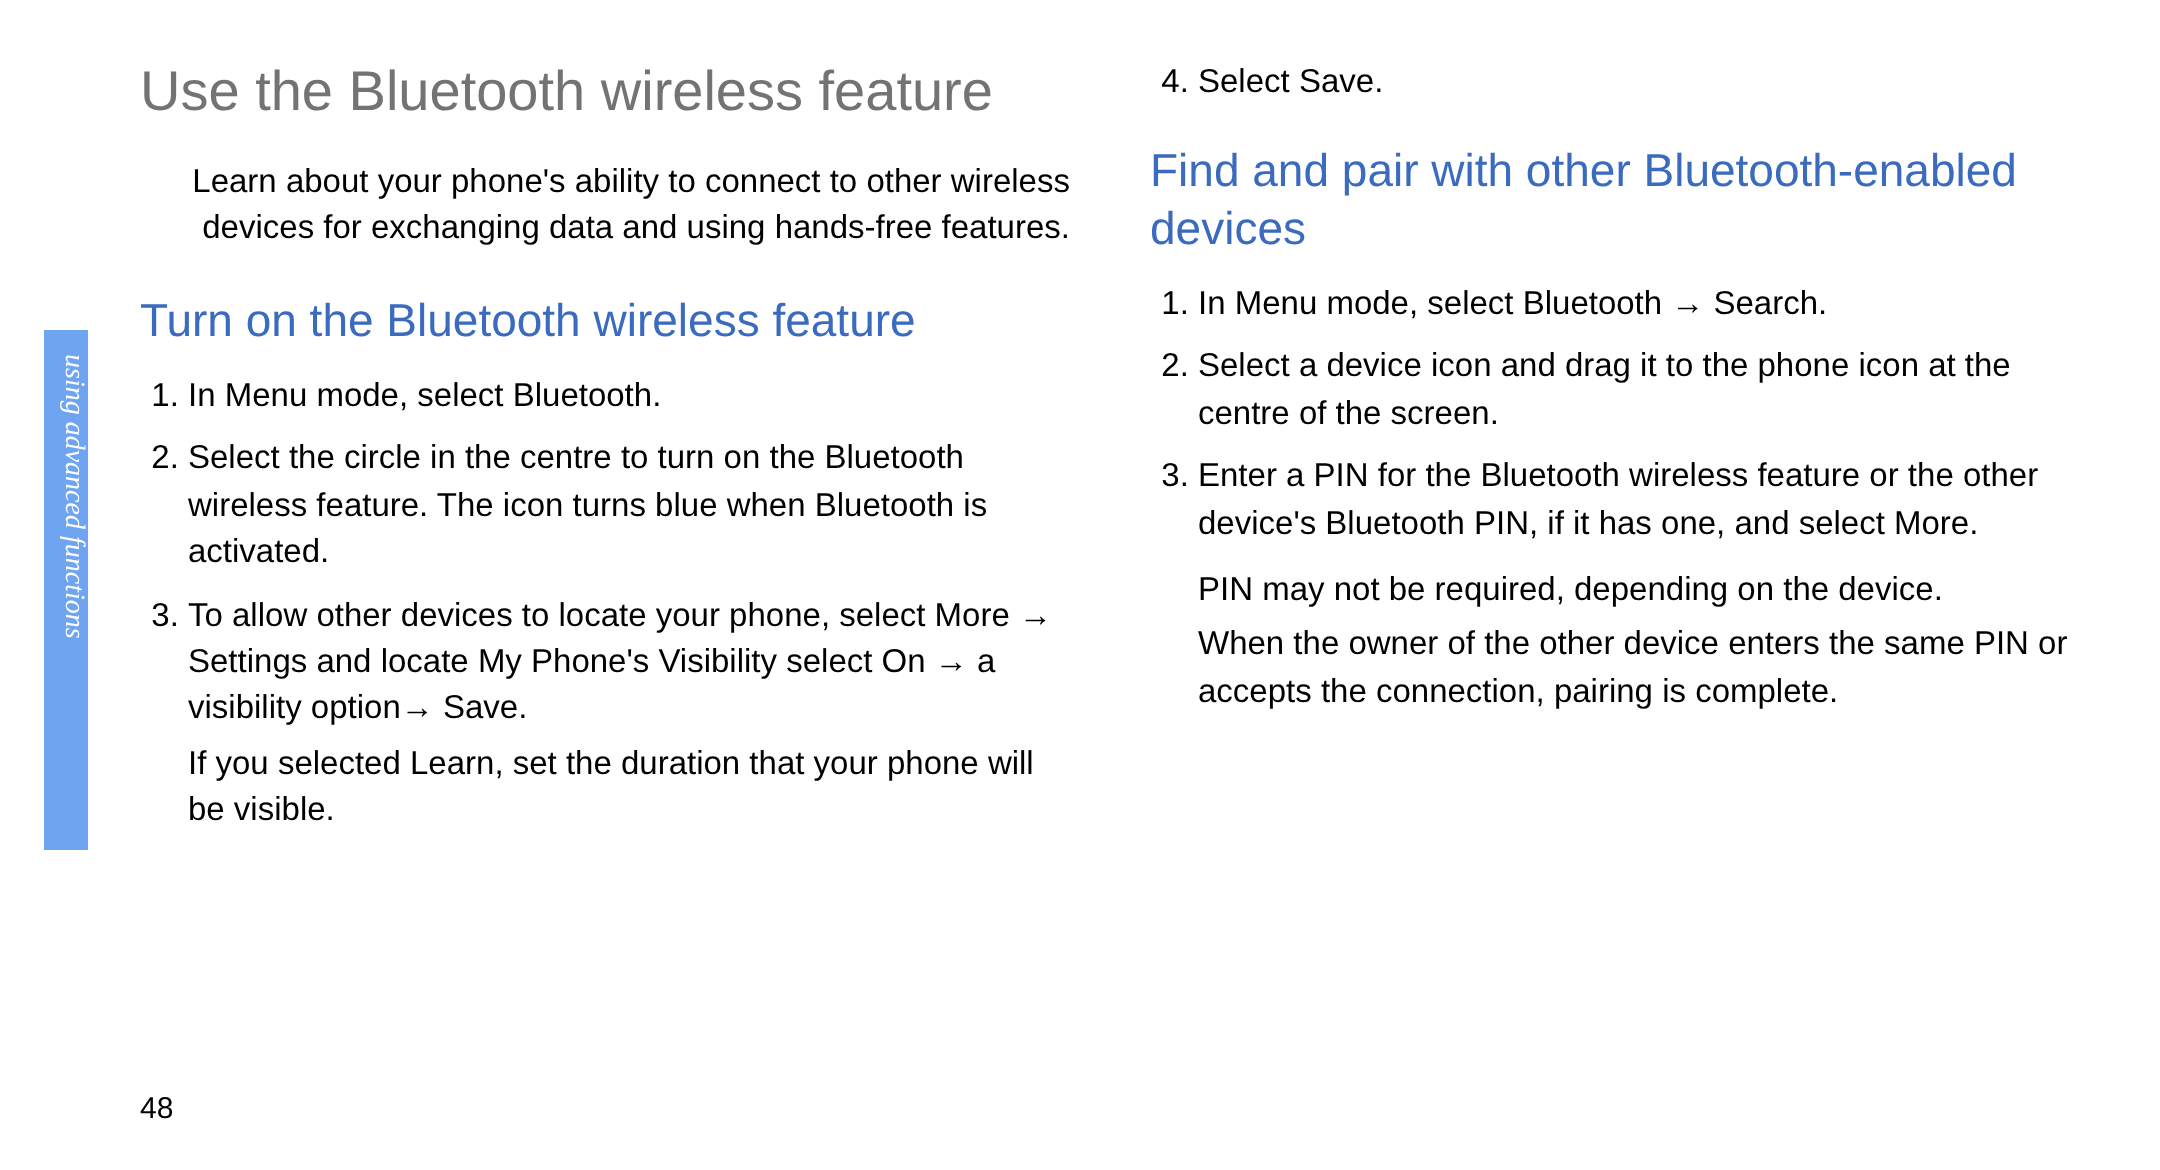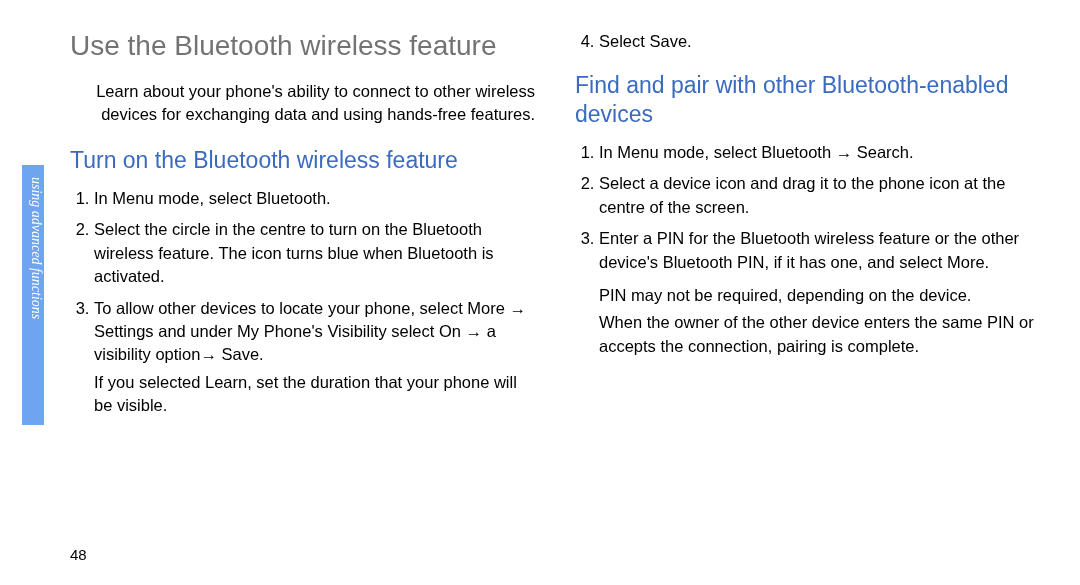--- a/index.html
+++ b/index.html
@@ -95,21 +95,21 @@
     <div class="intro">Learn about your phone's ability to connect to other wireless devices for exchanging data and using hands-free features.</div>
 
     <h2>Turn on the Bluetooth wireless feature</h2>
 
     <ol>
       <li>
         <span>In Menu mode, select </span><b>Bluetooth</b><span>.</span>
       </li>
       <li>Select the circle in the centre to turn on the Bluetooth wireless feature. The icon turns blue when Bluetooth is activated.</li>
       <li>
-        <span>To allow other devices to locate your phone, select </span><b>More</b><span> → </span><b>Settings</b><span> and under </span><b>My Phone's Visibility</b><span> select </span><b>On</b><span> → a visibility option→ </span><b>Save</b><span>.</span>
+        <span>To allow other devices to locate your phone, select </span><b>More</b><span> → </span><b>Settings</b><span> and locate </span><b>My Phone's Visibility</b><span> select </span><b>On</b><span> → a visibility option→ </span><b>Save</b><span>.</span>
         <span class="note">
           <span>If you selected </span><b>Learn</b><span>, set the duration that your phone will be visible.</span>
         </span>
       </li>
     </ol>
   </div>
 
   <div class="col">
     <ol start="4">
       <li>

